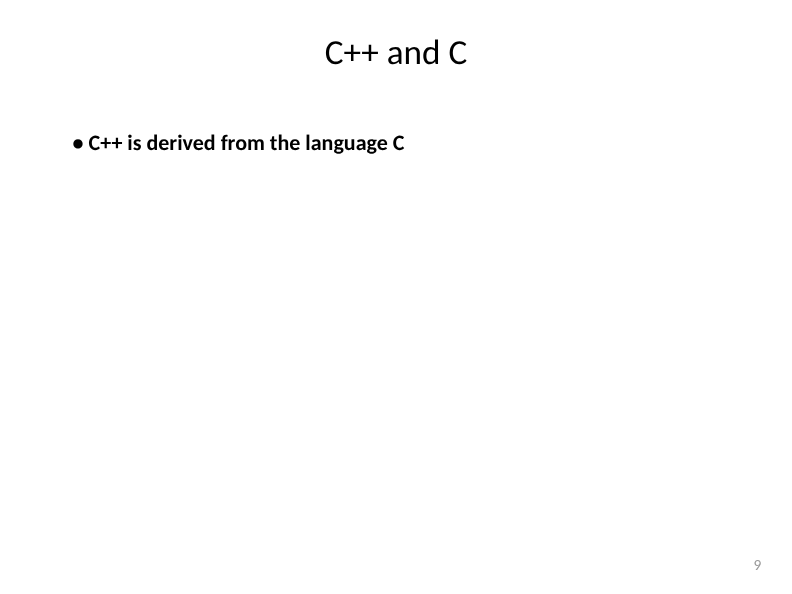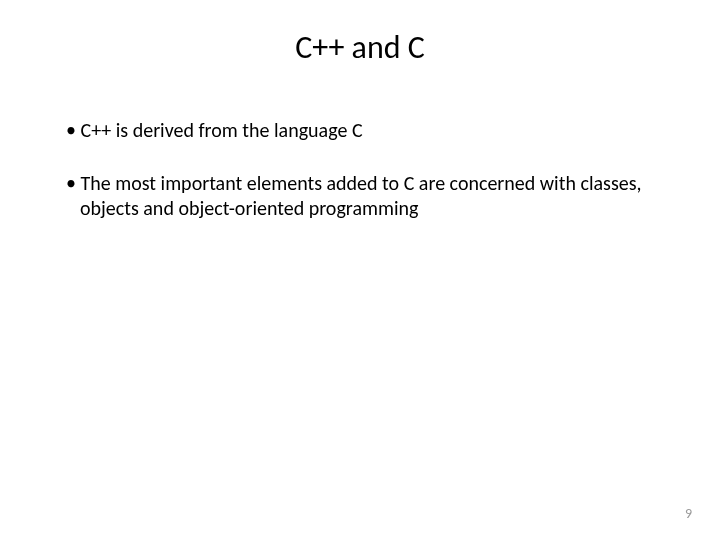--- a/index.html
+++ b/index.html
@@ -35,20 +35,21 @@
     left: 66px;
     right: 60px;
     font-size: 20px;
     line-height: 1.25;
     color: #000;
   }
   .bullet {
     margin-bottom: 28px;
     text-indent: -14px;
     padding-left: 14px;
+    font-weight: bold;
   }
   .bullet .dot {
     display: inline;
   }
   .pagenum {
     position: absolute;
     bottom: 18px;
     right: 28px;
     font-size: 14px;
     color: #9a9a9a;
@@ -58,20 +59,16 @@
 <body>
 
 <div class="slide">
   <div class="title">C++ and C</div>
 
   <div class="body">
     <div class="bullet">
       <span class="dot">• </span>
       <span>C++ is derived from the language C</span>
     </div>
-    <div class="bullet">
-      <span class="dot">• </span>
-      <span>The most important elements added to C are concerned with classes, objects and object-oriented programming</span>
-    </div>
   </div>
 
   <div class="pagenum">9</div>
 </div>
 
 </body></html>

